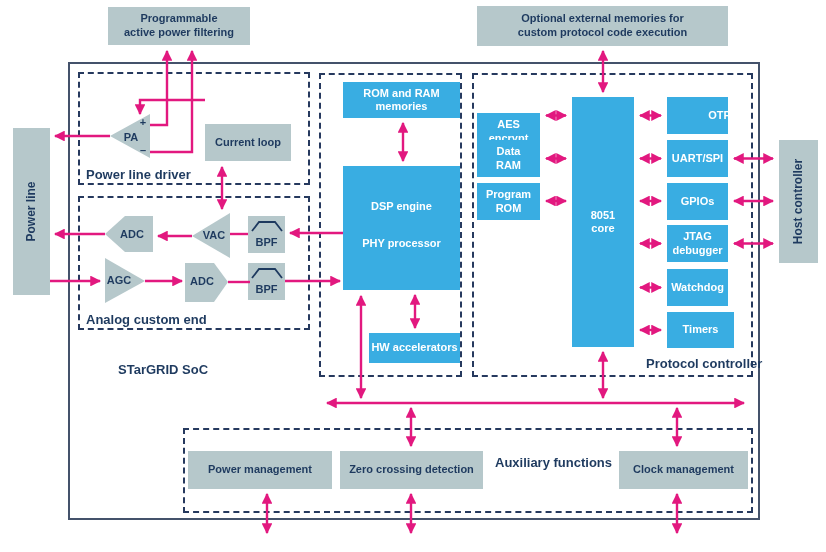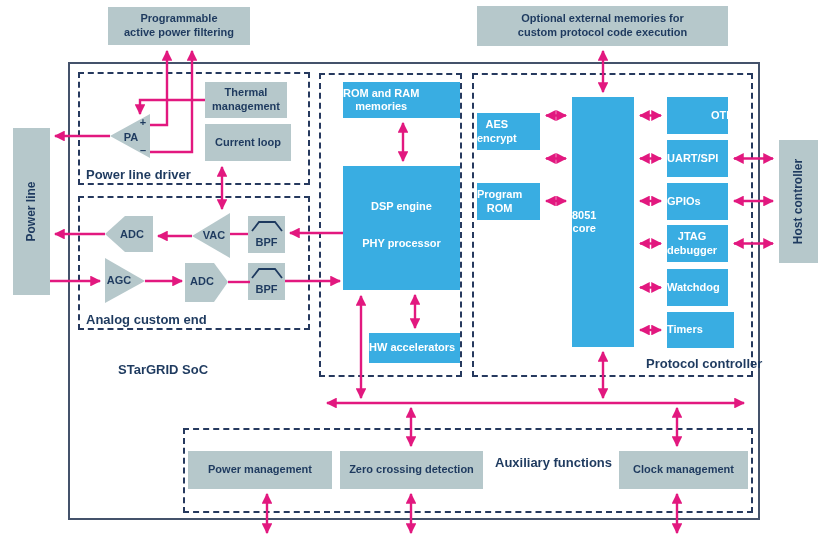--- a/index.html
+++ b/index.html
@@ -3,21 +3,21 @@
 <meta charset="utf-8">
 <style>
   html,body{margin:0;padding:0;background:#fff;}
   .canvas{position:relative;width:826px;height:552px;background:#fff;overflow:hidden;
           font-family:"Liberation Sans",sans-serif;}
   .abs{position:absolute;box-sizing:border-box;}
   .region{border:2px dashed #26395E;z-index:0;}
   .soc-border{border:2px solid #44526B;z-index:0;}
   .gray{background:#B6C8CB;color:#1E3A5F;z-index:1;display:flex;align-items:center;justify-content:center;
         text-align:center;font-size:11px;font-weight:700;line-height:1.25;}
-  .blue{background:#39ADE2;color:#fff;z-index:1;display:flex;align-items:center;justify-content:flex-start;
+  .blue{background:#39ADE2;color:#fff;z-index:1;display:flex;align-items:center;justify-content:center;
         text-align:center;font-size:11px;font-weight:700;line-height:1.2;}
   .pre{white-space:pre-line;}
   .seclabel{color:#1E3A5F;font-size:13px;font-weight:700;z-index:1;white-space:nowrap;}
   .vtext{transform:rotate(-90deg);white-space:nowrap;font-size:12px;font-weight:700;color:#1E3A5F;}
   .shapelbl{position:absolute;z-index:3;color:#1E3A5F;font-size:11px;font-weight:700;
             text-align:center;line-height:1;}
   svg.layer{position:absolute;left:0;top:0;z-index:2;}
   .inner-top{position:absolute;left:0;right:0;top:34px;text-align:center;}
   .inner-bot{position:absolute;left:0;right:0;top:71px;text-align:center;}
 </style>
@@ -37,41 +37,41 @@
 active power filtering</span></div>
   <div class="abs gray pre" style="left:477px;top:6px;width:251px;height:40px;"><span class="pre">Optional external memories for
 custom protocol code execution</span></div>
   <div class="abs gray" style="left:13px;top:128px;width:37px;height:167px;">
       <span class="vtext">Power line</span>
     </div>
   <div class="abs gray" style="left:779px;top:140px;width:39px;height:123px;">
       <span class="vtext">Host controller</span>
     </div>
 
-  <div class="abs gray pre" style="left:205px;top:82px;width:82px;height:36px;"><span class="pre">Thermal
-management</span></div>
   <div class="abs gray" style="left:205px;top:124px;width:86px;height:37px;">
       <span>Current loop</span>
     </div>
 
   <div class="abs gray" style="left:248px;top:216px;width:37px;height:37px;"></div>
   <div class="abs gray" style="left:248px;top:263px;width:37px;height:37px;"></div>
 
   <div class="abs blue pre" style="left:343px;top:82px;width:117px;height:36px;"><span class="pre">ROM and RAM
 memories</span></div>
   <div class="abs blue" style="left:343px;top:166px;width:117px;height:124px;">
     <span class="inner-top">DSP engine</span>
     <span class="inner-bot">PHY processor</span>
   </div>
   <div class="abs blue" style="left:369px;top:333px;width:91px;height:30px;">
       <span>HW accelerators</span>
     </div>
 
   <div class="abs blue pre" style="left:477px;top:97px;width:63px;height:37px;margin-top:16px;"><span class="pre">AES
 encrypt</span></div>
+  <div class="abs blue pre" style="left:477px;top:140px;width:63px;height:37px;"><span class="pre">Data
+RAM</span></div>
   <div class="abs blue pre" style="left:477px;top:183px;width:63px;height:37px;"><span class="pre">Program
 ROM</span></div>
   <div class="abs blue pre" style="left:572px;top:97px;width:62px;height:250px;"><span class="pre">8051
 core</span></div>
   <div class="abs blue" style="left:667px;top:97px;width:61px;height:37px;padding-left:44px;">
       <span>OTP</span>
     </div>
   <div class="abs blue" style="left:667px;top:140px;width:61px;height:37px;">
       <span>UART/SPI</span>
     </div>

